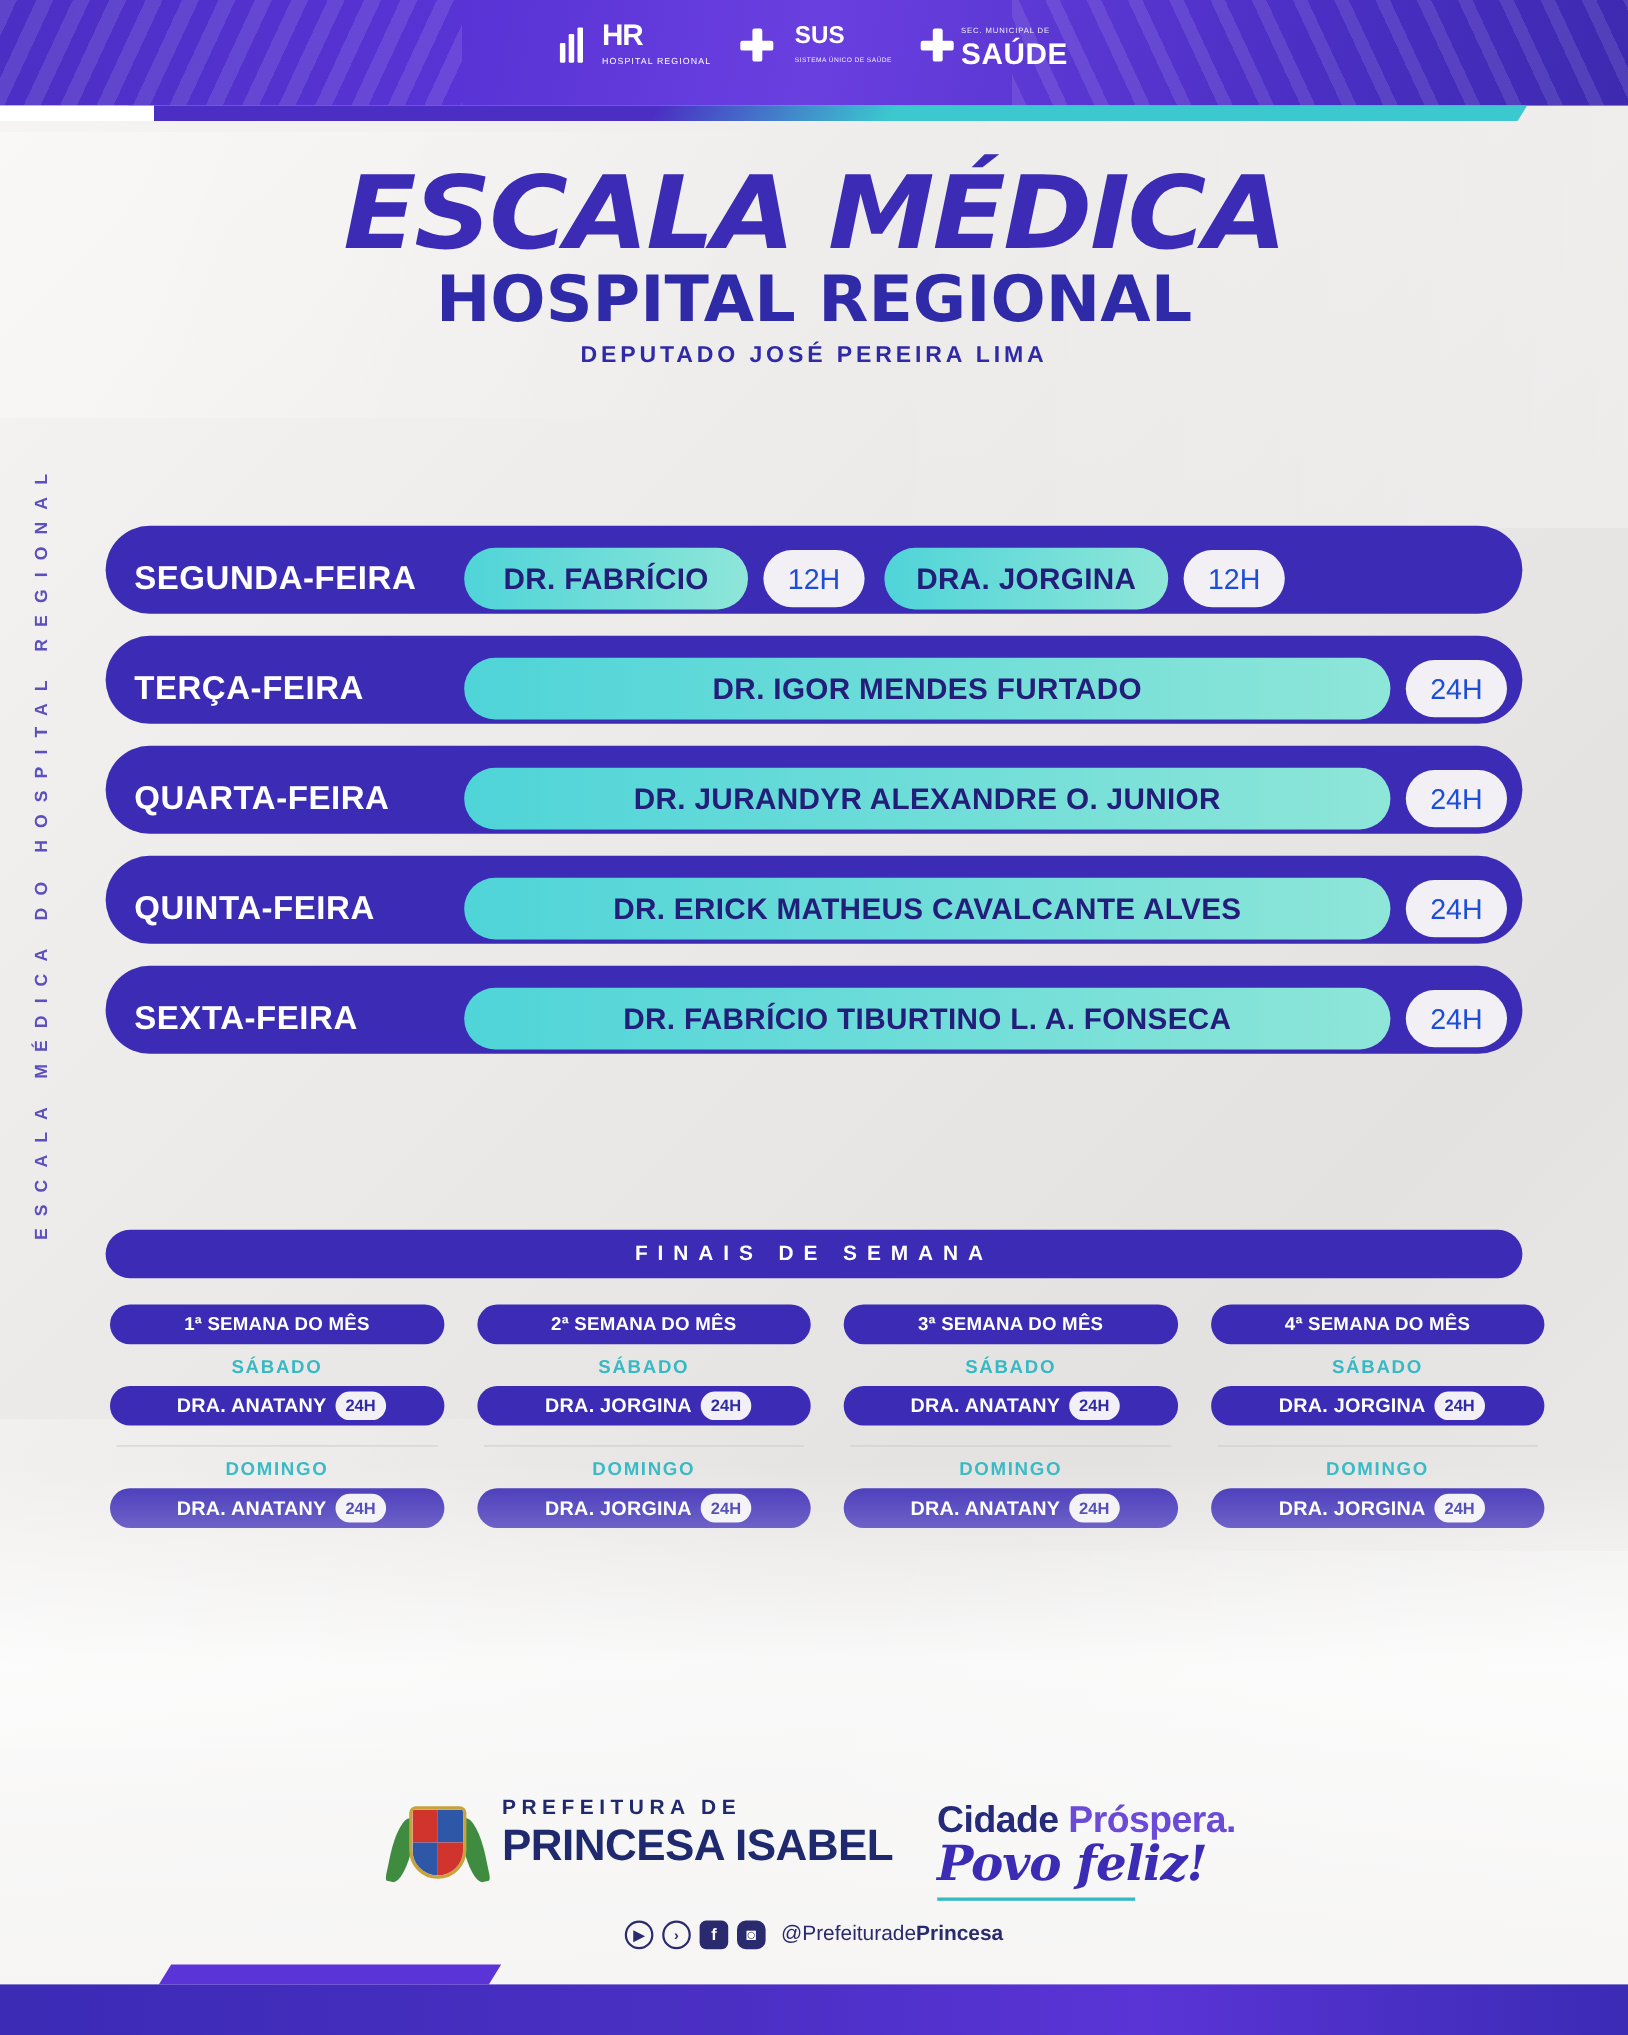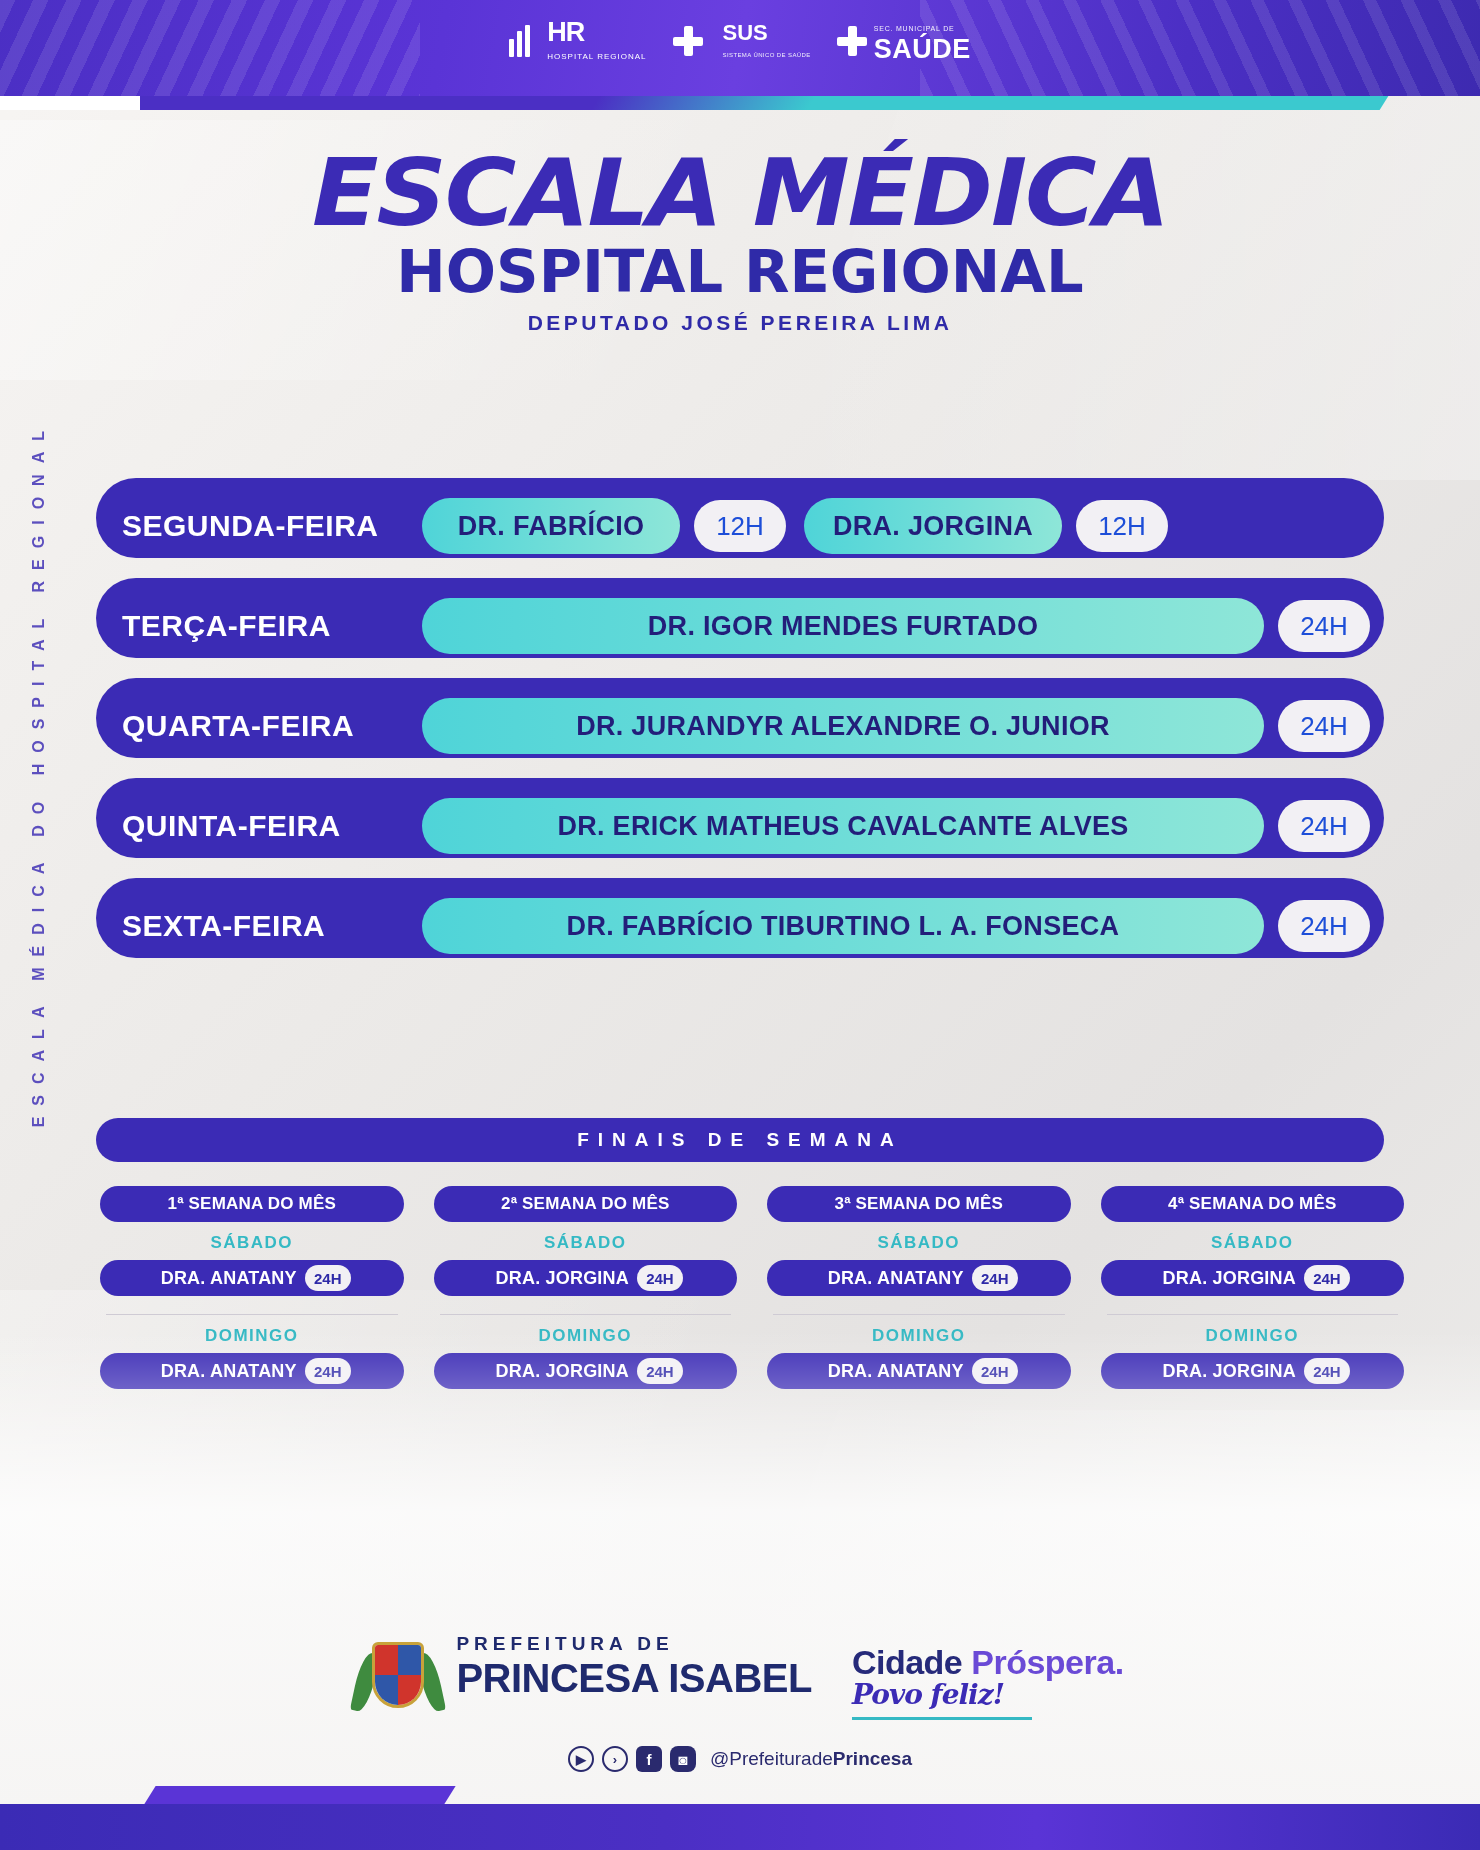--- a/index.html
+++ b/index.html
@@ -232,21 +232,21 @@
   }
   .sq.ig { background: #2a2a6e; border-radius: 8px; }
   .handle { font-size: 19px; color: #2a2a6e; margin-left: 6px; }
   .handle b { font-weight: 700; }
 
   .slogan { line-height: 1; text-align: left; }
   .slogan .l1 { font-size: 34px; font-weight: 700; color: #262a7a; letter-spacing: -.5px; }
   .slogan .l1 .hl { color: #6a4ad6; }
   .slogan .l2 {
     font-family: "DejaVu Serif", serif;
-    font-size: 28px; font-style: italic; font-weight: 700;
+    font-size: 44px; font-style: italic; font-weight: 700;
     color: #3b2bb5; margin-top: 2px; letter-spacing: -1px;
   }
   .slogan .rule { height: 3px; background: #35b9c4; width: 180px; margin-top: 8px; }
 
   
   .bottombar {
     position: absolute; left: 0; bottom: 0; width: 1480px; height: 46px;
     background: linear-gradient(90deg, #3b2bb5 0%, #4b2fc4 45%, #5a34d6 70%, #3b2bb5 100%);
   }
   .bottombar::after {

